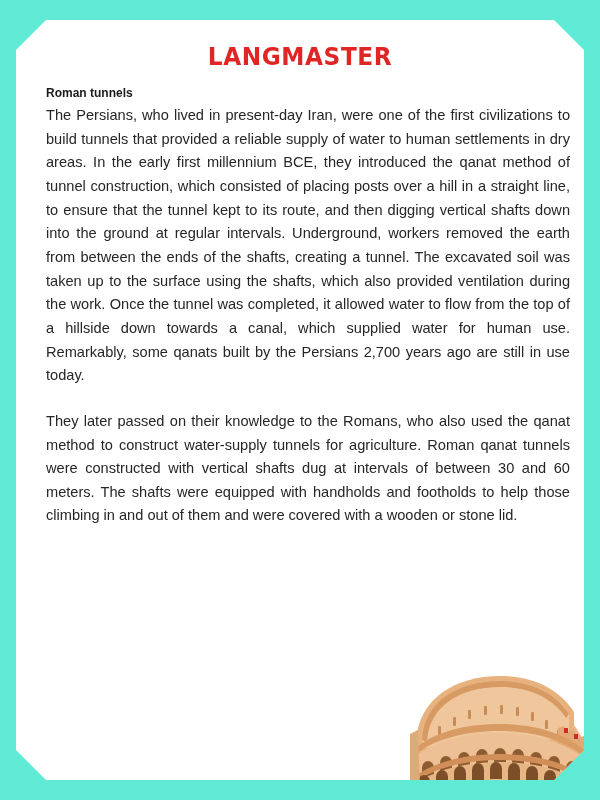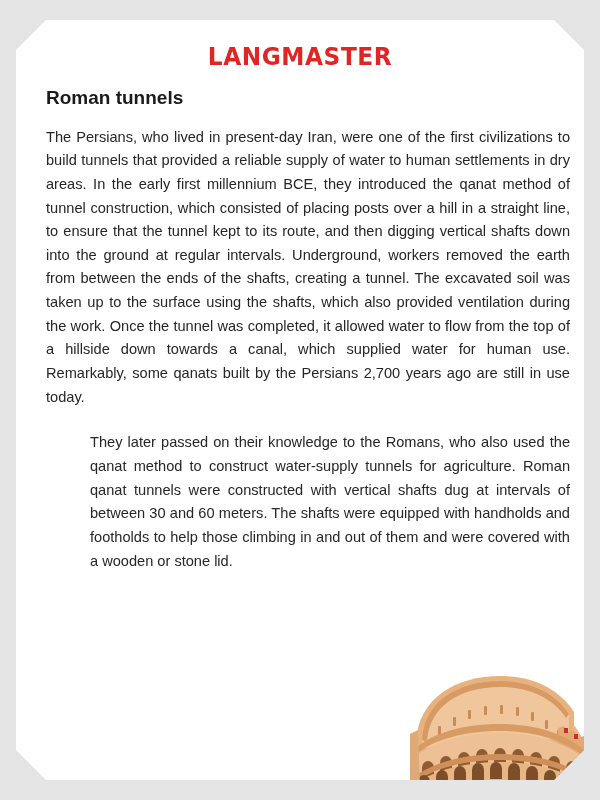--- a/index.html
+++ b/index.html
@@ -12,21 +12,21 @@
   body {
     background:#dc2222;
     font-family:"Liberation Sans", sans-serif;
     position:relative;
   }
 
   
   #page-frame{
     position:absolute;
     inset:0;
-    background:#e5e5e5;
+    background:#5eead4;
     padding-left:11px;
   }
 
   
   #card{
     position:absolute;
     left:16px;  top:20px;
     width:568px; height:760px;
     background:#ffffff;
     clip-path: polygon(
@@ -69,37 +69,37 @@
   
   .article{
     margin:16px 14px 0 30px;
     position:relative;
     z-index:2;
   }
 
   .section-heading{
     font-family:"Liberation Sans", sans-serif;
     font-weight:bold;
-    font-size:19px;
+    font-size:12px;
     color:#1b1b1b;
     line-height:1.35;
-    margin-bottom:15px;
+    margin-bottom:3px;
   }
 
   .para{
     font-family:"Liberation Sans", sans-serif;
     font-size:14.6px;
     color:#262626;
     line-height:1.62;
     text-align:justify;
     text-justify:inter-word;
     hyphens:none;
   }
   .para + .para{ margin-top:0; }
-  .para.spaced{ margin-top:22px;margin-left:44px; }
+  .para.spaced{ margin-top:22px; }
 
   
   #colosseum{
     position:absolute;
     right:-4px;
     bottom:-6px;
     width:180px;
     height:118px;
     z-index:1;
     pointer-events:none;

